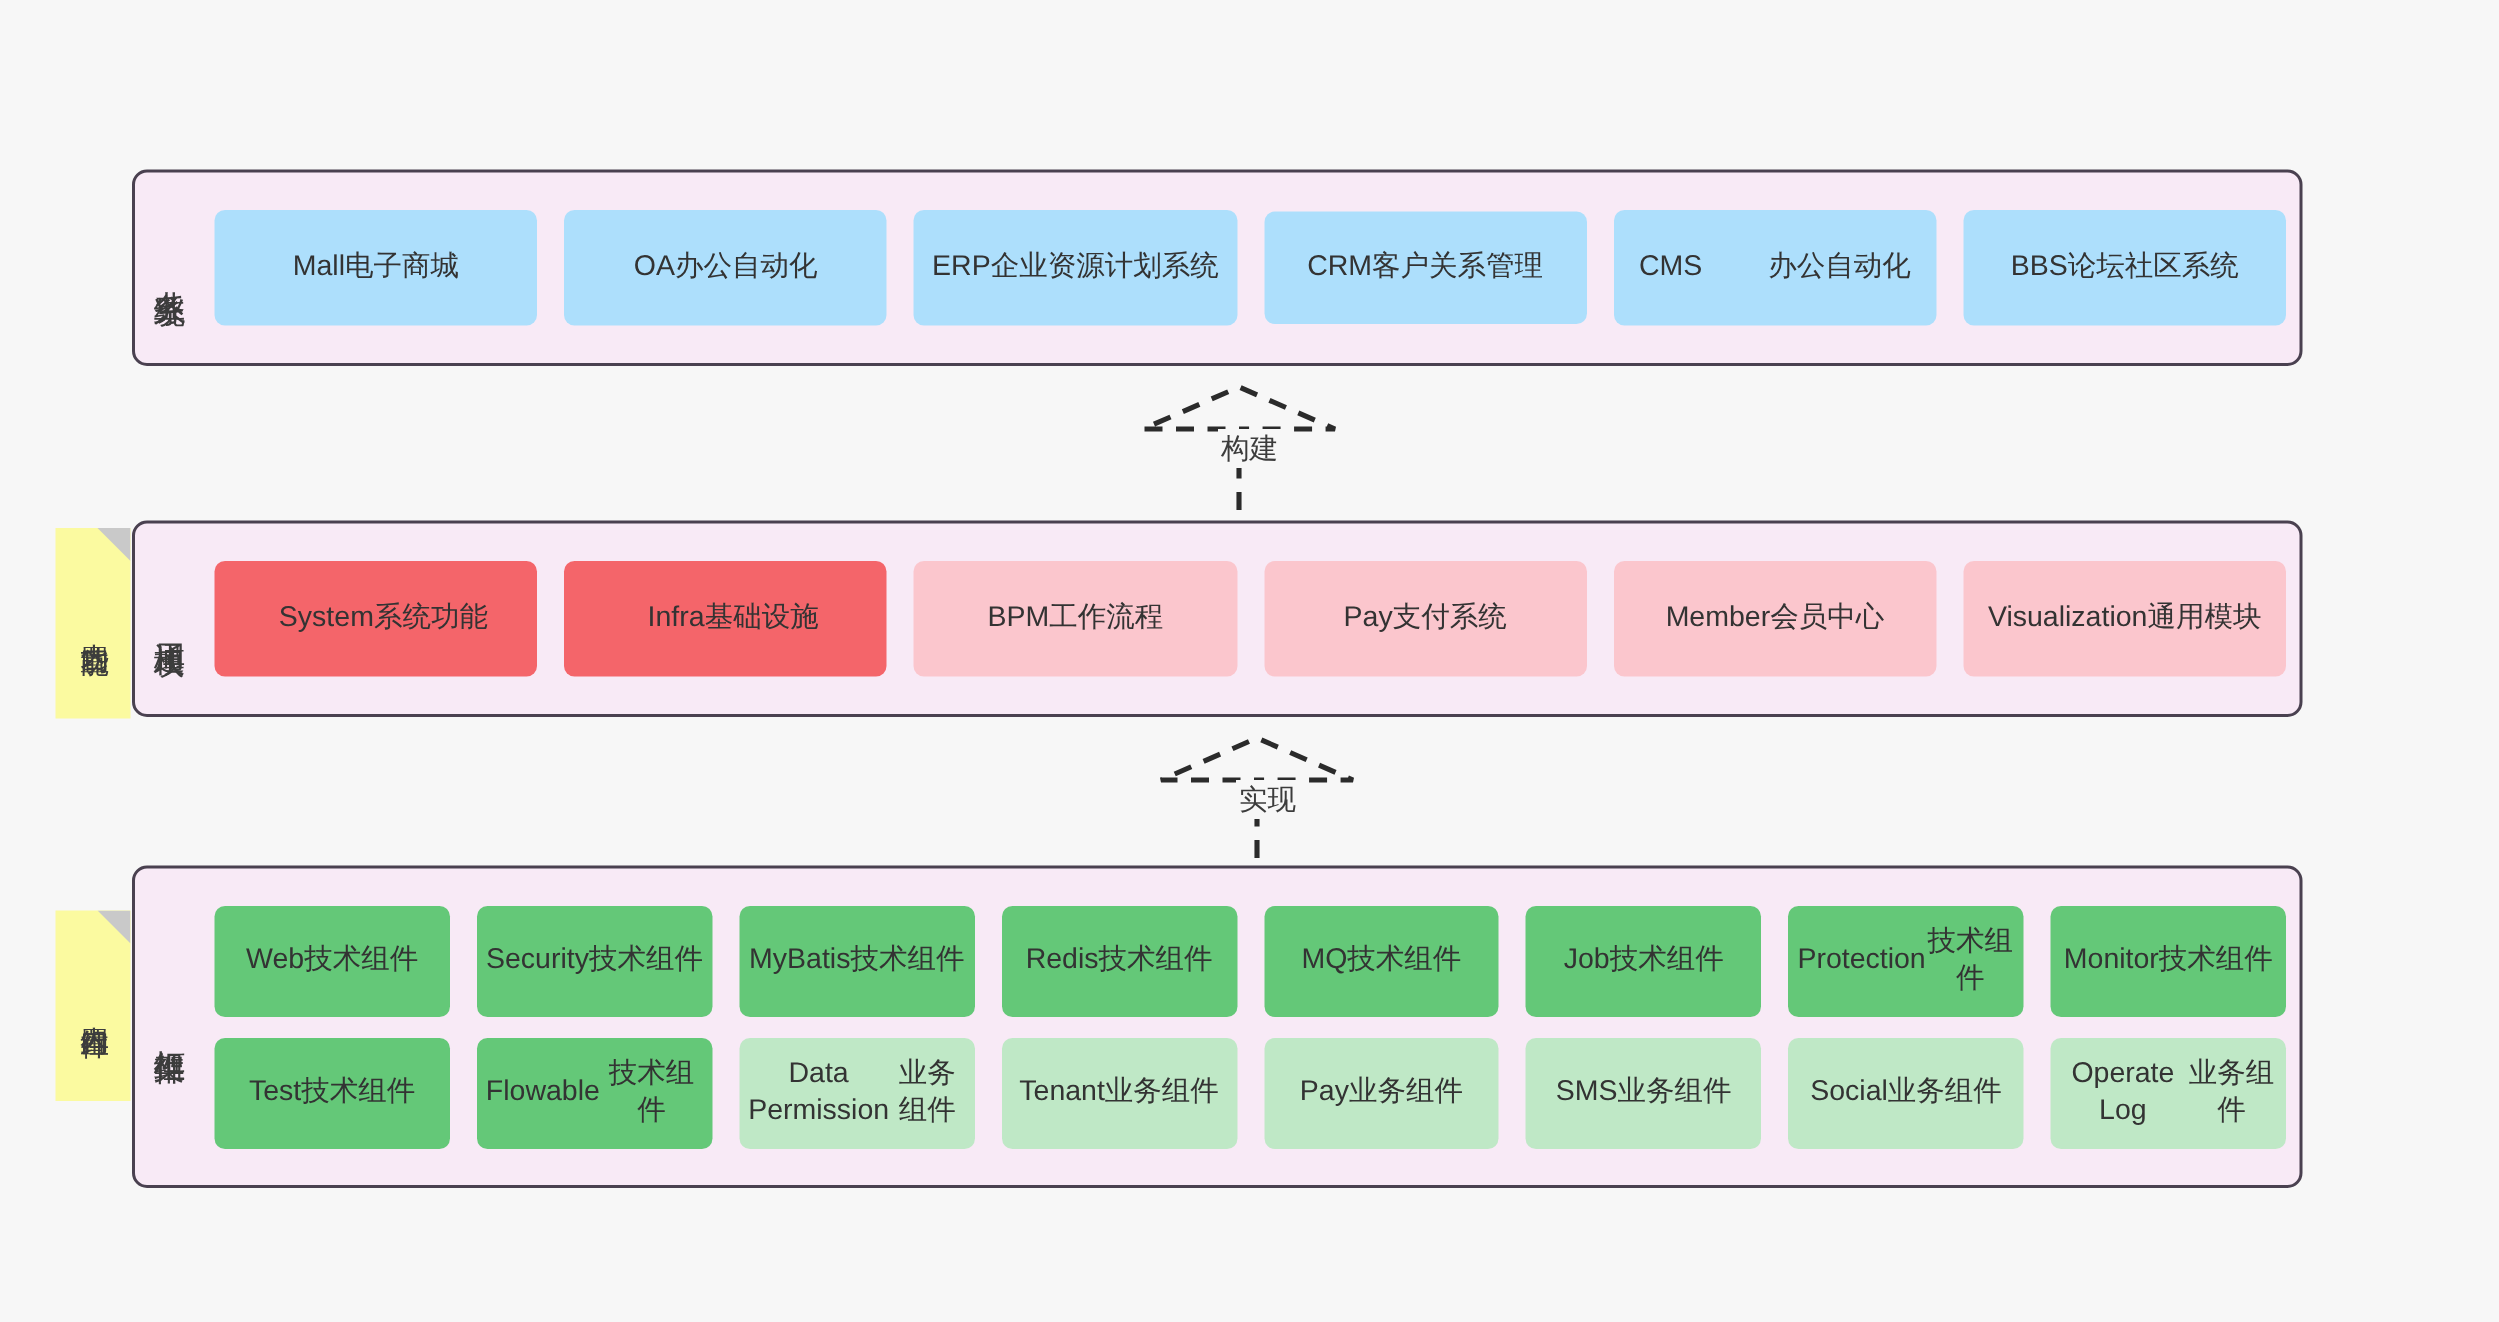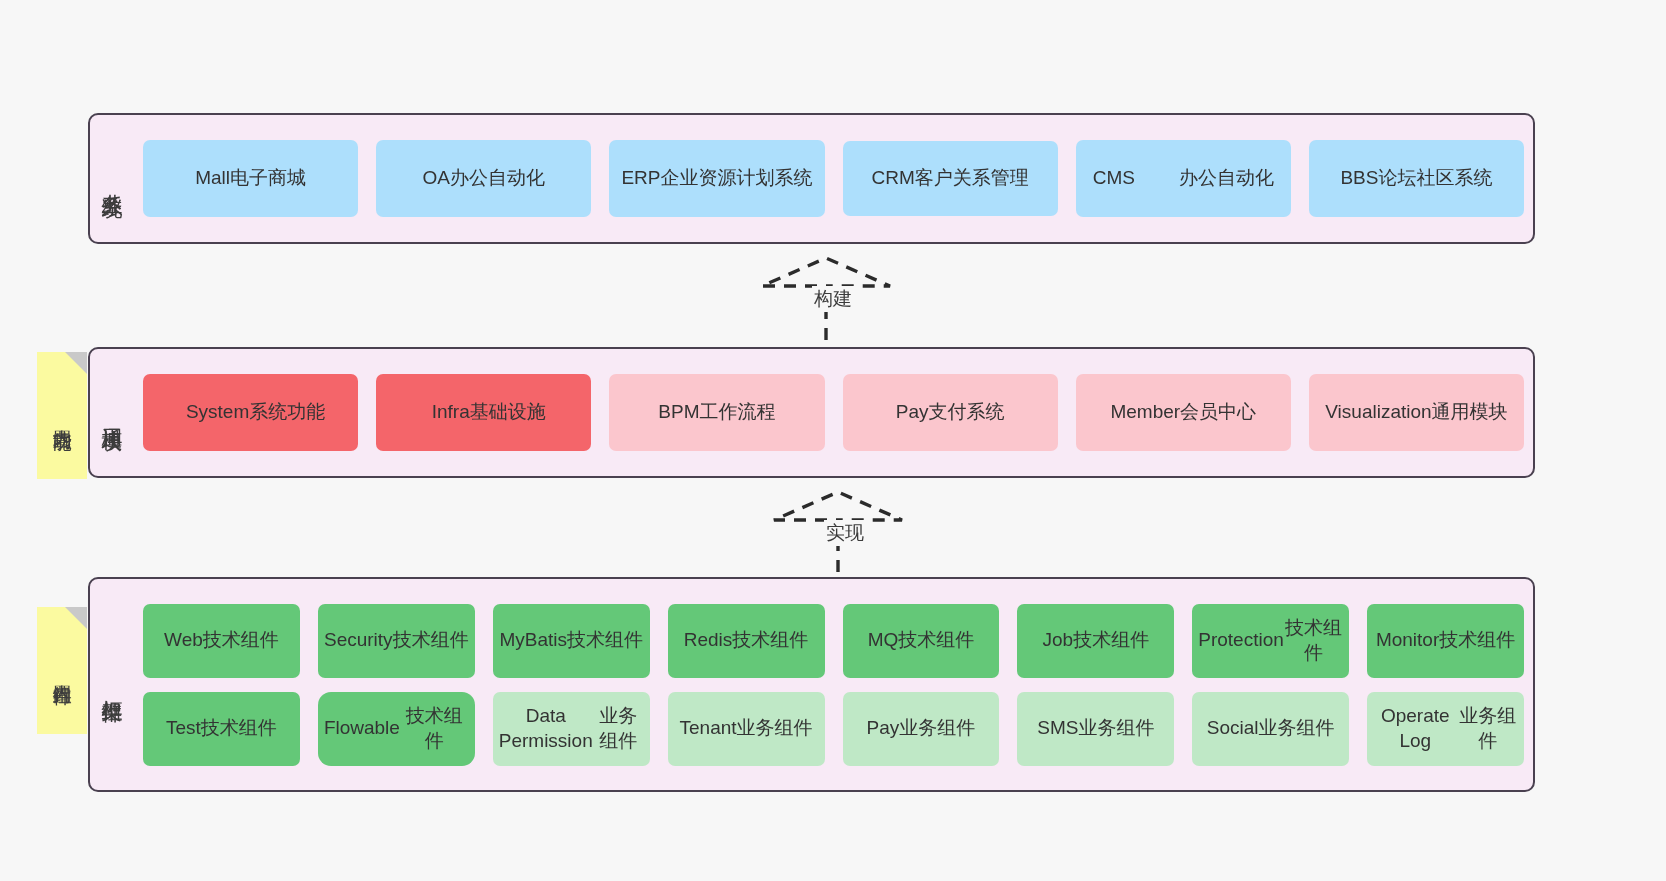--- a/index.html
+++ b/index.html
@@ -256,21 +256,21 @@
           <div class="card c-green" style="height: 74px; text-align: right;">
             <div class="ttl">Test</div>
             <div class="sub">技术组件</div>
           </div>
         </div>
         <div class="cell-col">
           <div class="card c-green" style="height: 74px;">
             <div class="ttl">Security</div>
             <div class="sub">技术组件</div>
           </div>
-          <div class="card c-green" style="height: 74px; border-radius: 13px;">
+          <div class="card c-green" style="height: 74px;">
             <div class="ttl">Flowable</div>
             <div class="sub">技术组件</div>
           </div>
         </div>
         <div class="cell-col">
           <div class="card c-green" style="height: 74px;">
             <div class="ttl">MyBatis</div>
             <div class="sub">技术组件</div>
           </div>
           <div class="card c-lgreen" style="height: 74px;">

